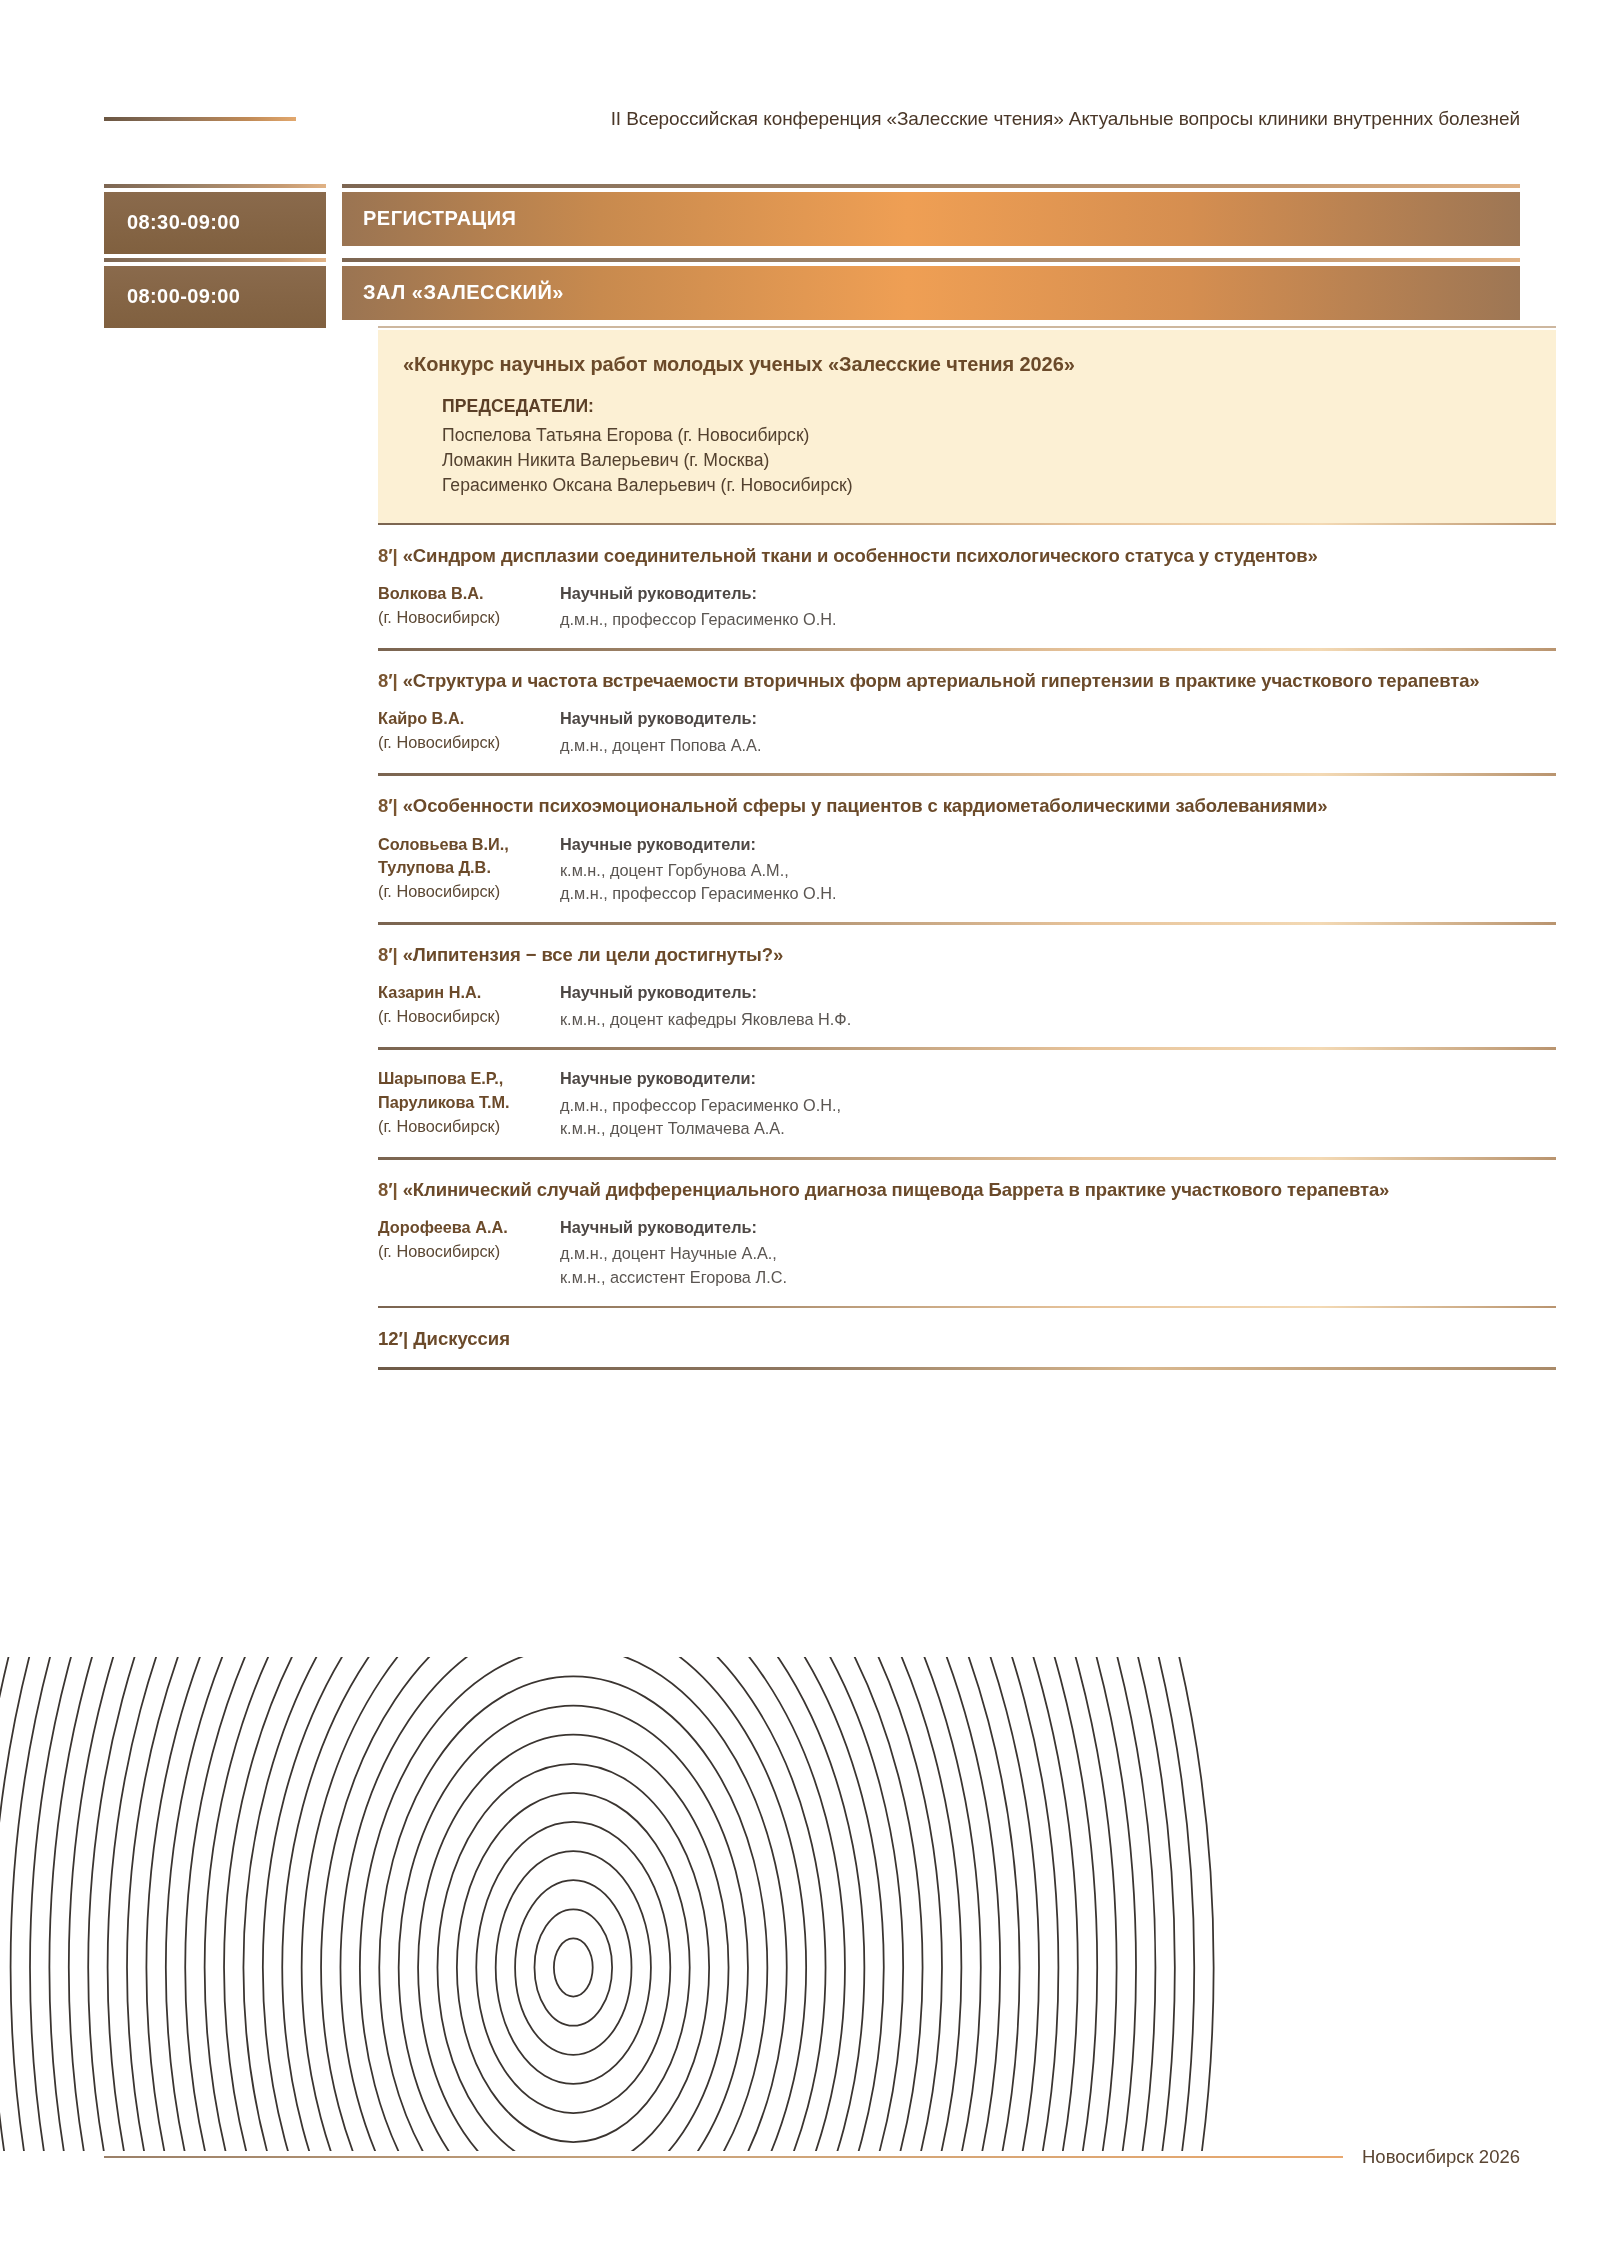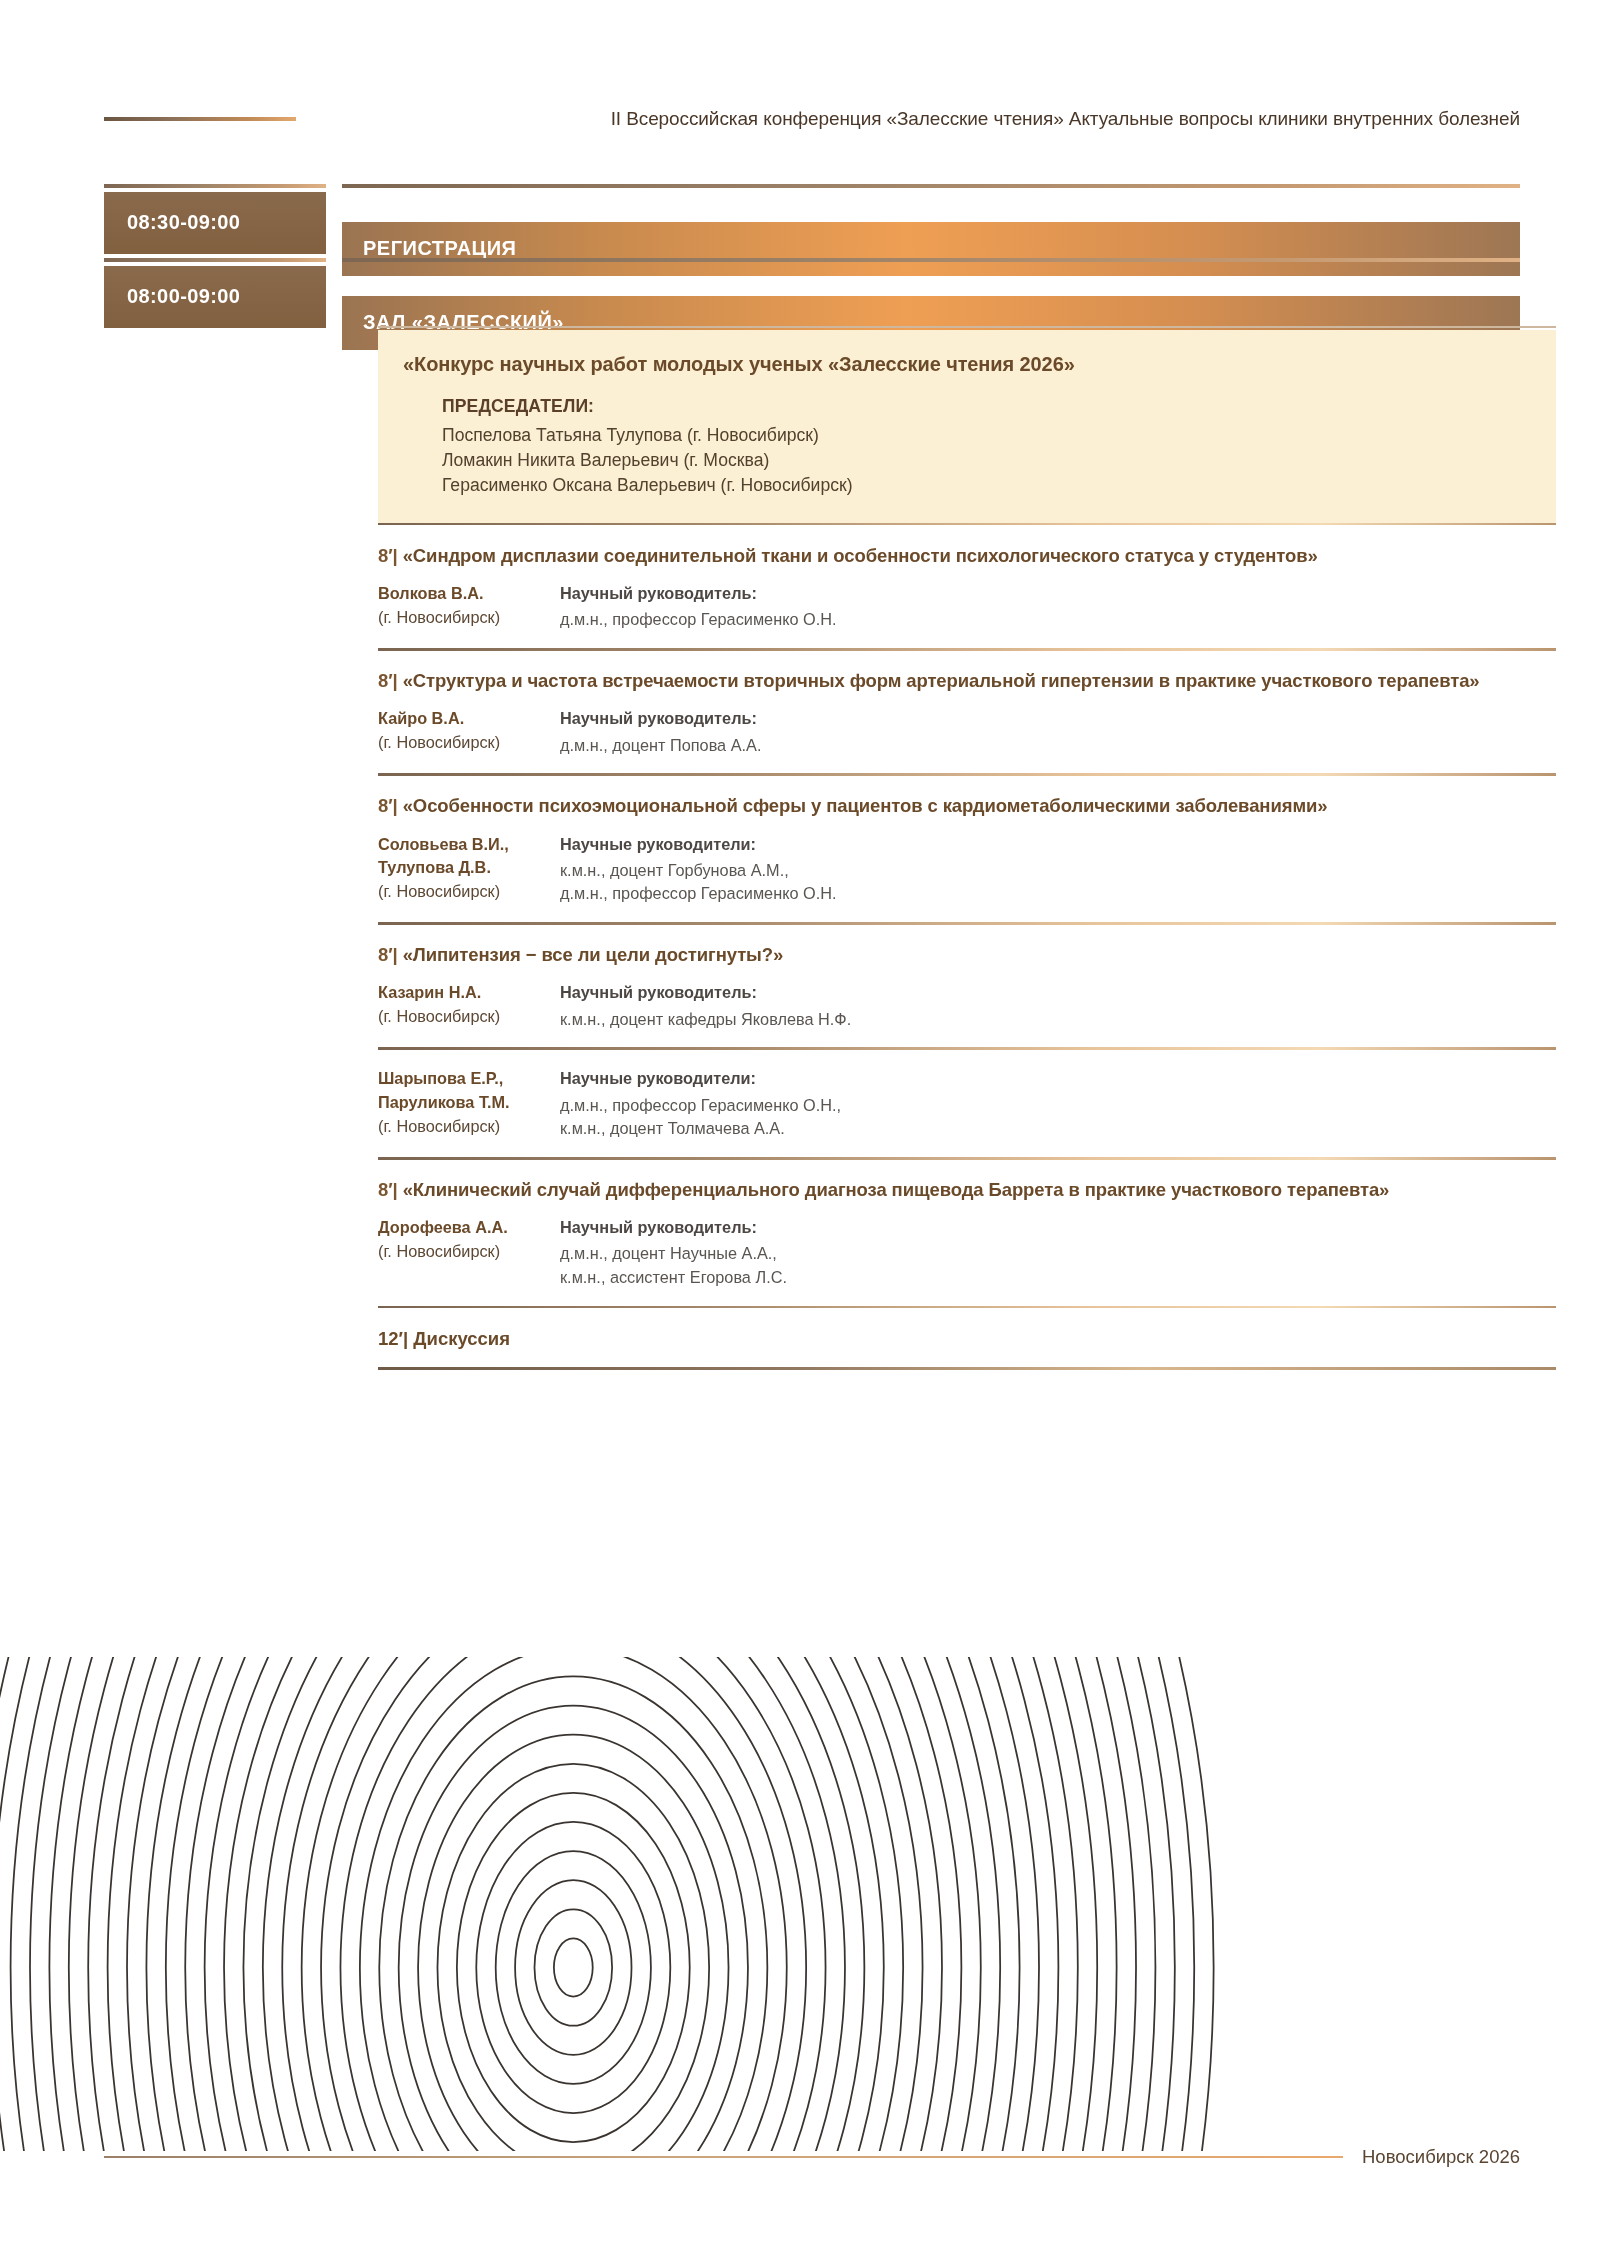--- a/index.html
+++ b/index.html
@@ -76,21 +76,20 @@
   .title-chip {
     width: 1178px;
     height: 54px;
     background: linear-gradient(90deg, #9a7452 0%, #c88a4e 22%, #ef9f54 48%, #d58e50 72%, #9d7654 100%);
     display: flex; align-items: center;
     padding-left: 21px;
     color: #ffffff;
     font-weight: 700;
     font-size: 20px;
     letter-spacing: 0.5px;
-    margin-top: 30px;
   }
   .title-chip.dark {
     background: linear-gradient(90deg, #9a7452 0%, #c88a4e 22%, #ef9f54 48%, #d58e50 72%, #9d7654 100%);
   }
 
   
   .content-col {
     position: absolute;
     left: 342px;
     width: 1178px;
@@ -230,21 +229,21 @@
     </div>
   </div>
 
   <div class="content-col" style="top:326px;">
 
     <div class="cap-rule-thin"></div>
     <div class="chair-box">
       <div class="chair-comp-title">«Конкурс научных работ молодых ученых «Залесские чтения 2026»</div>
       <div class="chair-inner">
         <div class="chair-label">ПРЕДСЕДАТЕЛИ:</div>
-        <div class="chair-name">Поспелова Татьяна Тулупова (г. Новосибирск)</div>
+        <div class="chair-name">Поспелова Татьяна Егорова (г. Новосибирск)</div>
         <div class="chair-name">Ломакин Никита Валерьевич (г. Москва)</div>
         <div class="chair-name">Герасименко Оксана Валерьевич (г. Новосибирск)</div>
       </div>
     </div>
 
     <div class="sep"></div>
     <div class="talk">
       <div class="talk-title">
         <span class="dur">8′|</span>
         <span>«Синдром дисплазии соединительной ткани и особенности психологического статуса у студентов»</span>

